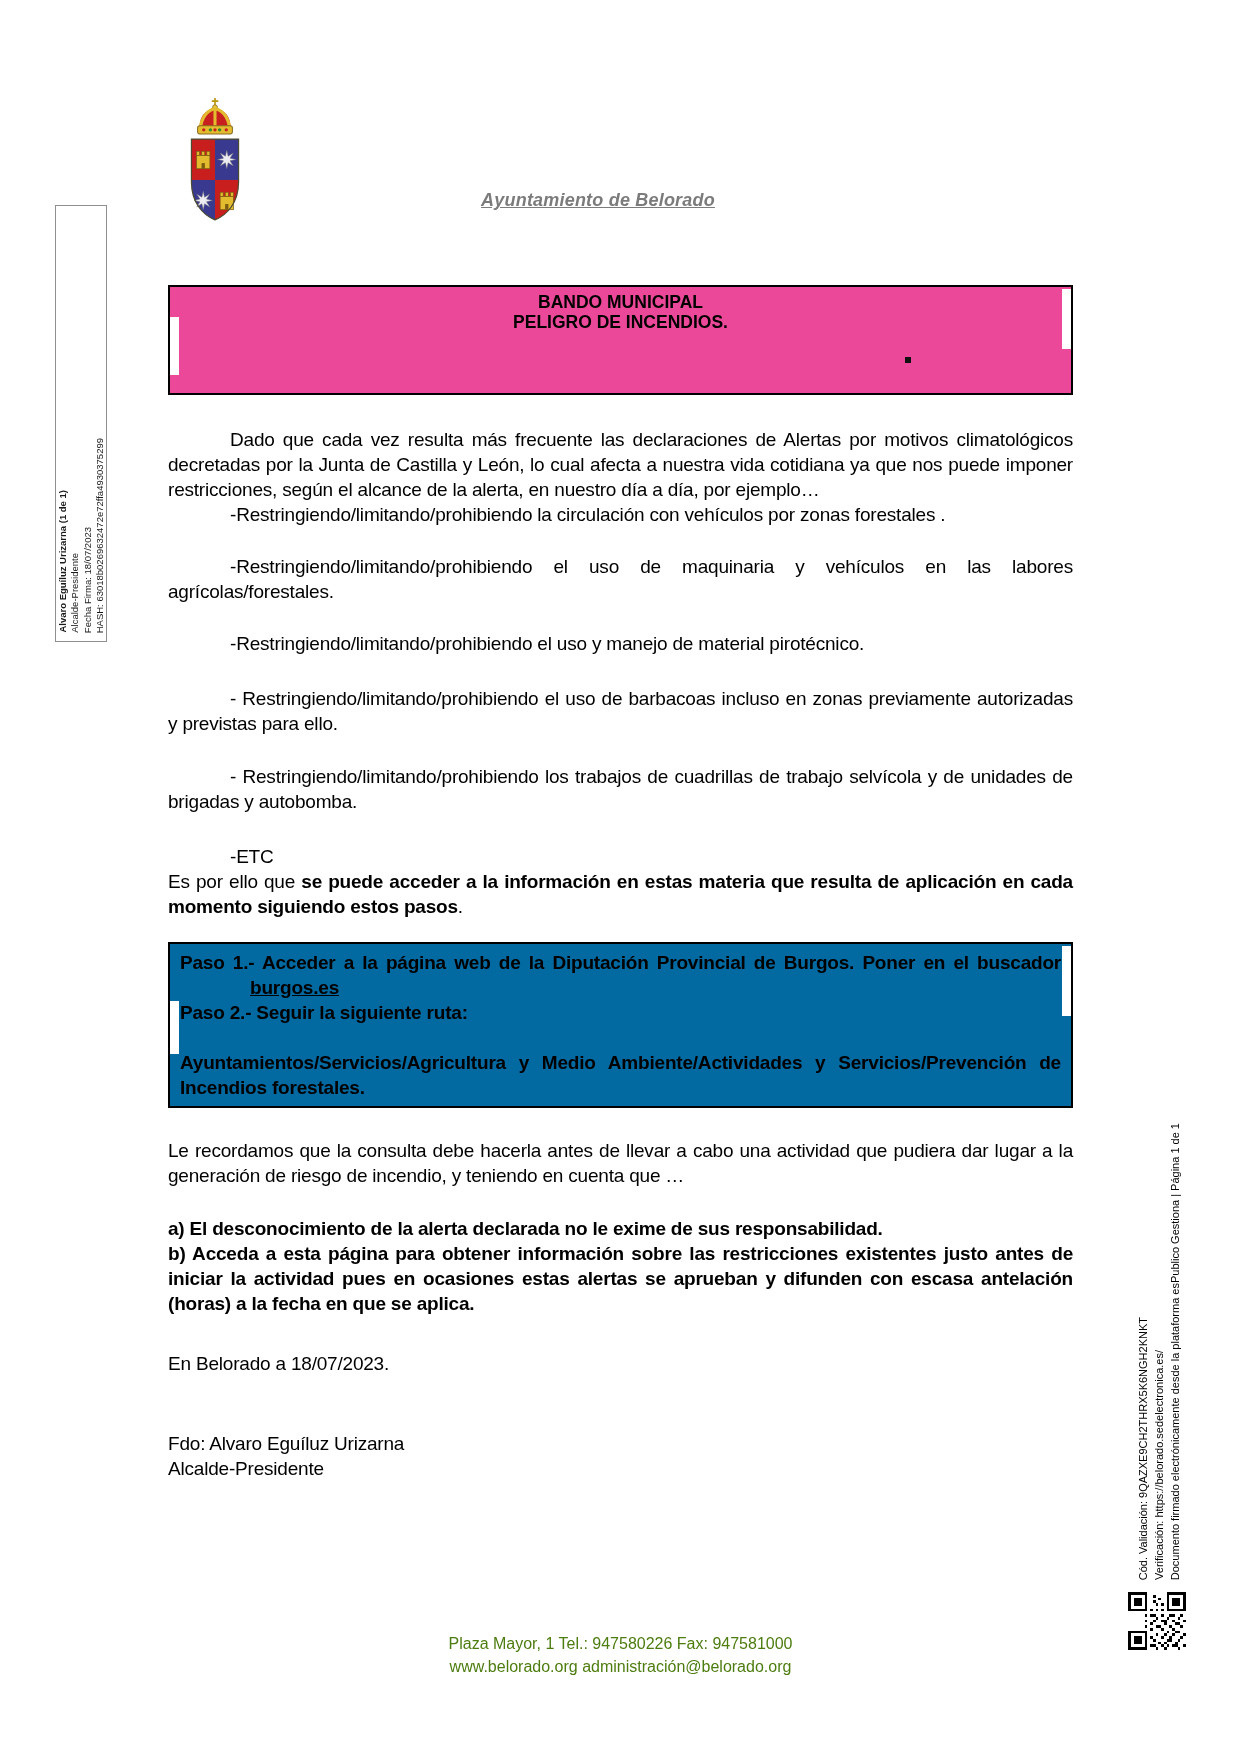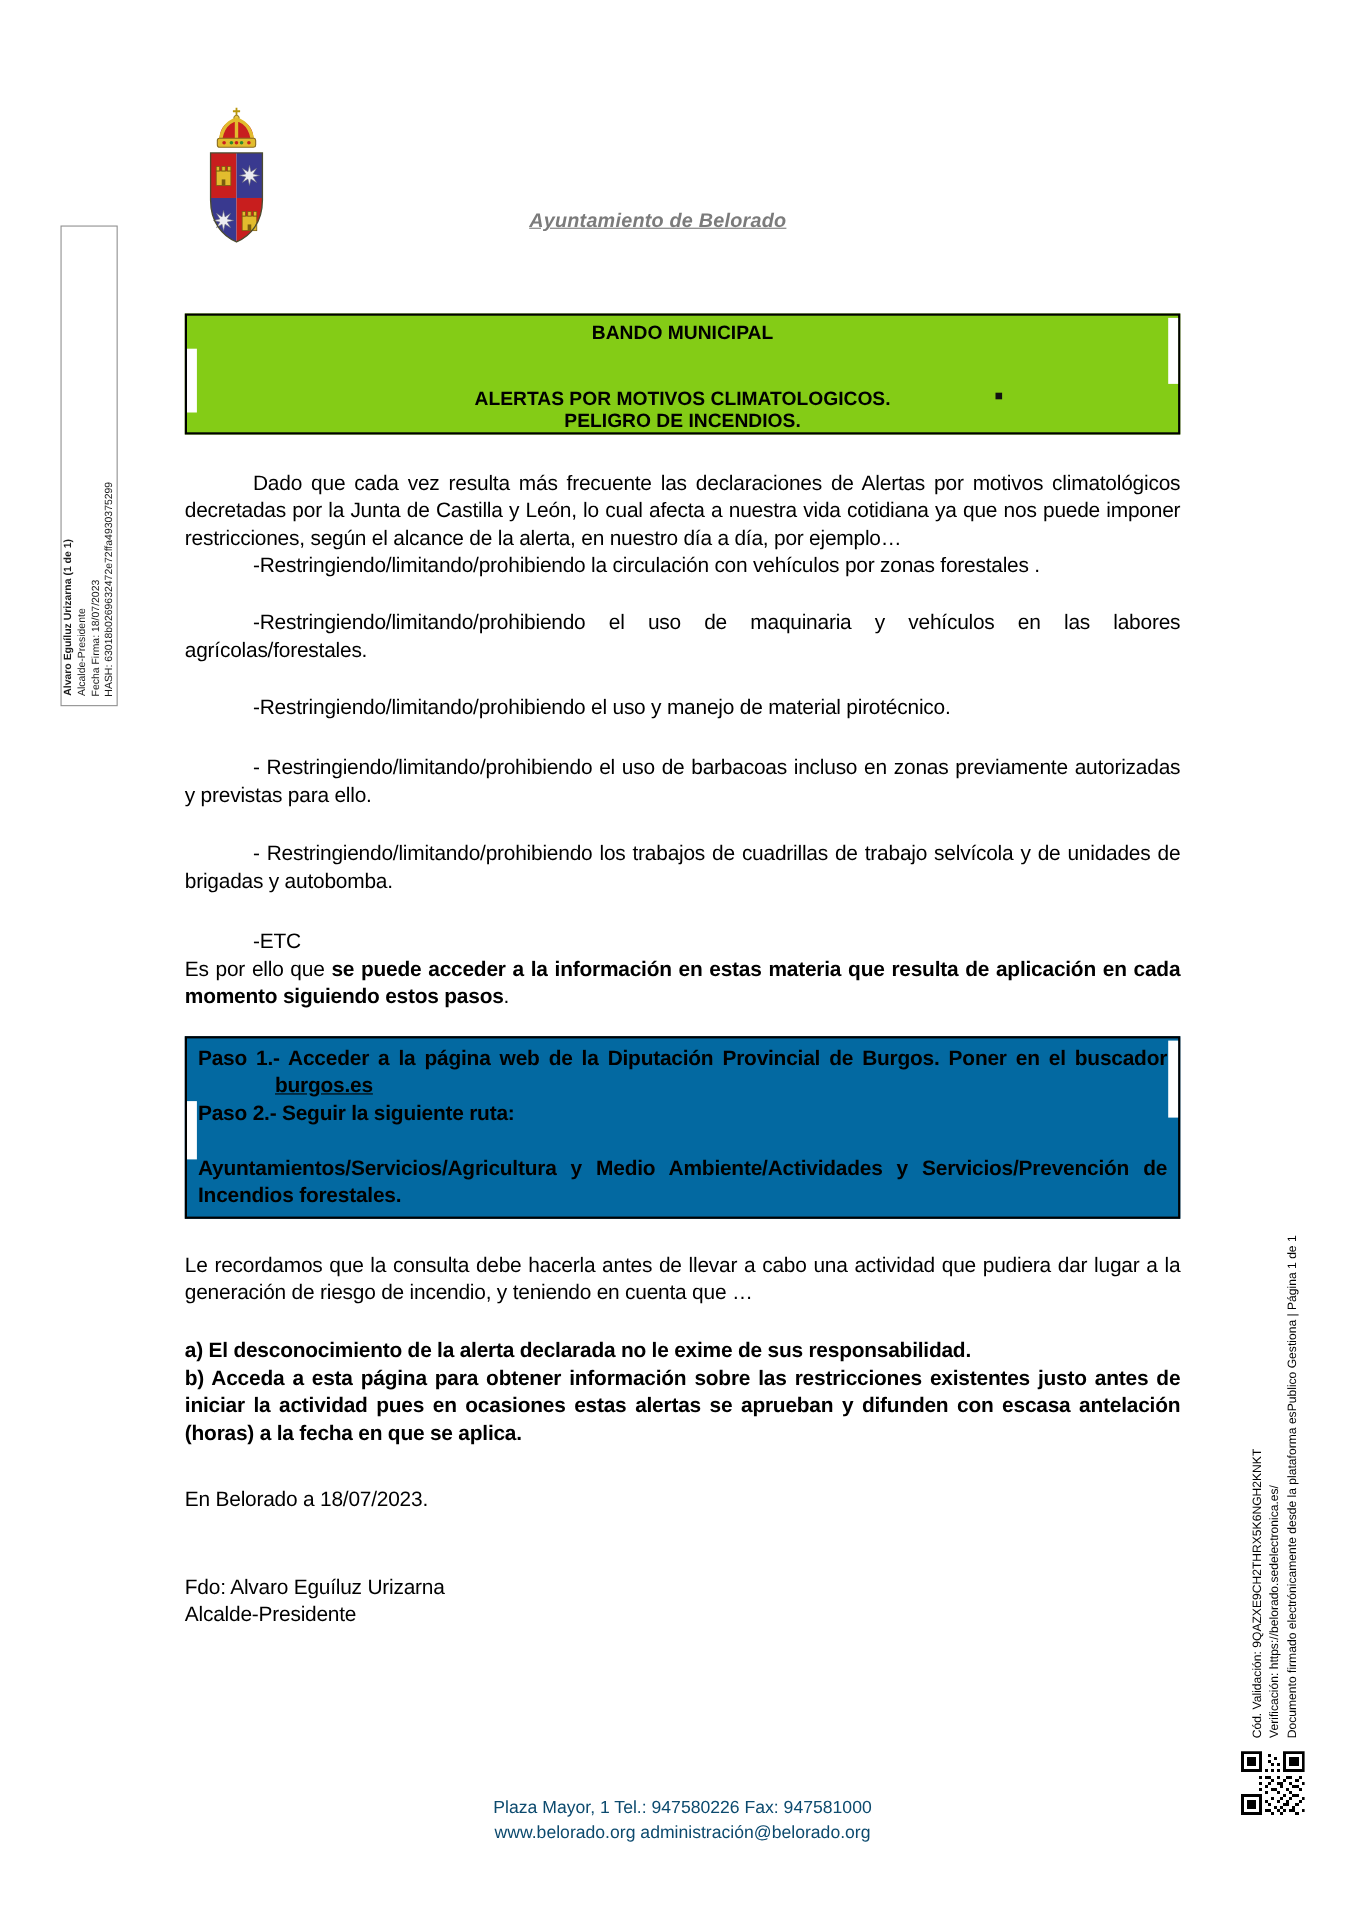--- a/index.html
+++ b/index.html
@@ -36,21 +36,21 @@
   
   .muni-title {
     position:absolute; left:168px; top:190px; width:860px; text-align:center;
     font-size:18px; font-weight:bold; font-style:italic; color:#7b7b7b;
     text-decoration:underline; letter-spacing:0.2px;
   }
 
   
   .banner {
     position:absolute; left:168px; top:285px; width:905px; height:110px;
-    background:#84cc16; border:2px solid #000; box-sizing:border-box;
+    background:#ec4899; border:2px solid #000; box-sizing:border-box;
     text-align:center; font-weight:bold; font-size:17.5px; line-height:20px;
   }
   .banner-line1 { margin-top:5px; }
   .banner-line2 { margin-top:40px; }
   .notch { position:absolute; background:#ffffff; width:9px; }
   .banner .notch-left  { left:0;  top:30px; height:58px; }
   .banner .notch-right { right:0; top:2px;  height:60px; }
   .ink-dot { position:absolute; left:735px; top:70px; width:6px; height:6px; background:#111; }
 
   
@@ -71,21 +71,21 @@
   }
   .steps-box .notch-left  { left:0;  top:57px; height:53px; }
   .steps-box .notch-right { right:0; top:2px;  height:70px; }
   .blank-line { height:25px; }
   .link { text-decoration:underline; }
   .tab-gap { display:inline-block; width:70px; }
 
   
   .footer {
     position:absolute; left:168px; top:1632px; width:905px; text-align:center;
-    font-size:16px; line-height:23px; color:#0c4a6e; letter-spacing:0;
+    font-size:16px; line-height:23px; color:#4d7c0f; letter-spacing:0;
   }
 
   
   .qr { position:absolute; left:1128px; top:1592px; }
 </style>
 </head>
 <body>
 
 <div class="page">
 
@@ -146,21 +146,20 @@
     </svg>
   </div>
 
   <div class="muni-title">Ayuntamiento de Belorado</div>
 
   <div class="banner">
     <div class="notch notch-left"></div>
     <div class="notch notch-right"></div>
     <div class="ink-dot"></div>
     <p class="banner-line1">BANDO MUNICIPAL</p>
-    <p class="banner-line2">ALERTAS POR MOTIVOS CLIMATOLOGICOS.</p>
     <p>PELIGRO DE INCENDIOS.</p>
   </div>
 
   <div class="doc-body">
     <p class="indent mt22">Dado que cada vez resulta más frecuente las declaraciones de Alertas por motivos climatológicos decretadas por la Junta de Castilla y León, lo cual afecta a nuestra vida cotidiana ya que nos puede imponer restricciones, según el alcance de la alerta, en nuestro día a día, por ejemplo…</p>
 
     <p class="indent mt36">-Restringiendo/limitando/prohibiendo la circulación con vehículos por zonas forestales .</p>
     <p class="indent mt27">-Restringiendo/limitando/prohibiendo el uso de maquinaria y vehículos en las labores agrícolas/forestales.</p>
     <p class="indent mt27">-Restringiendo/limitando/prohibiendo el uso y manejo de material pirotécnico.</p>
     <p class="indent mt30">- Restringiendo/limitando/prohibiendo el uso de barbacoas incluso  en zonas previamente autorizadas y previstas para ello.</p>

